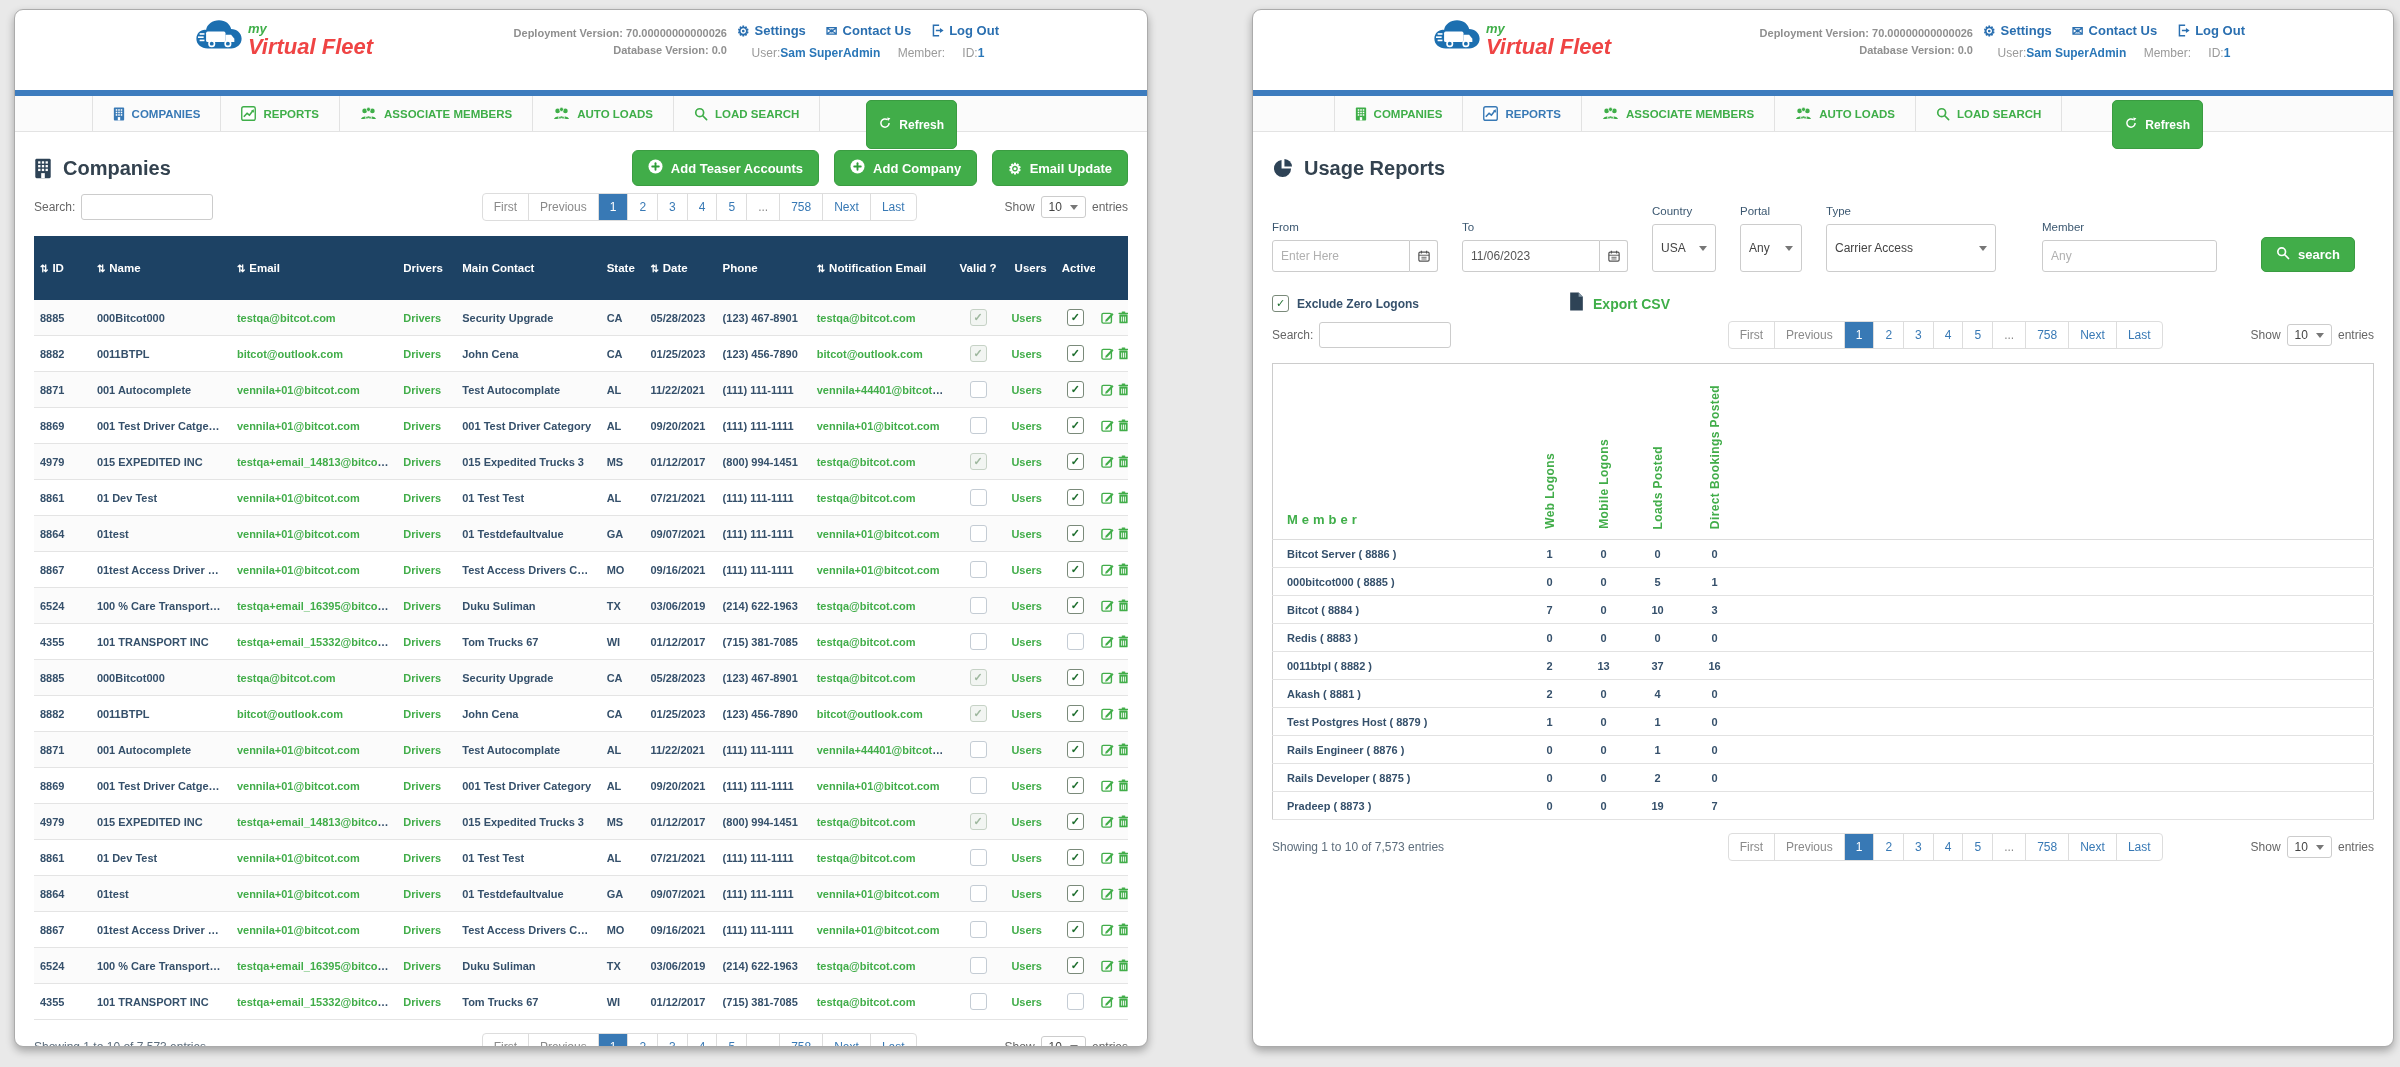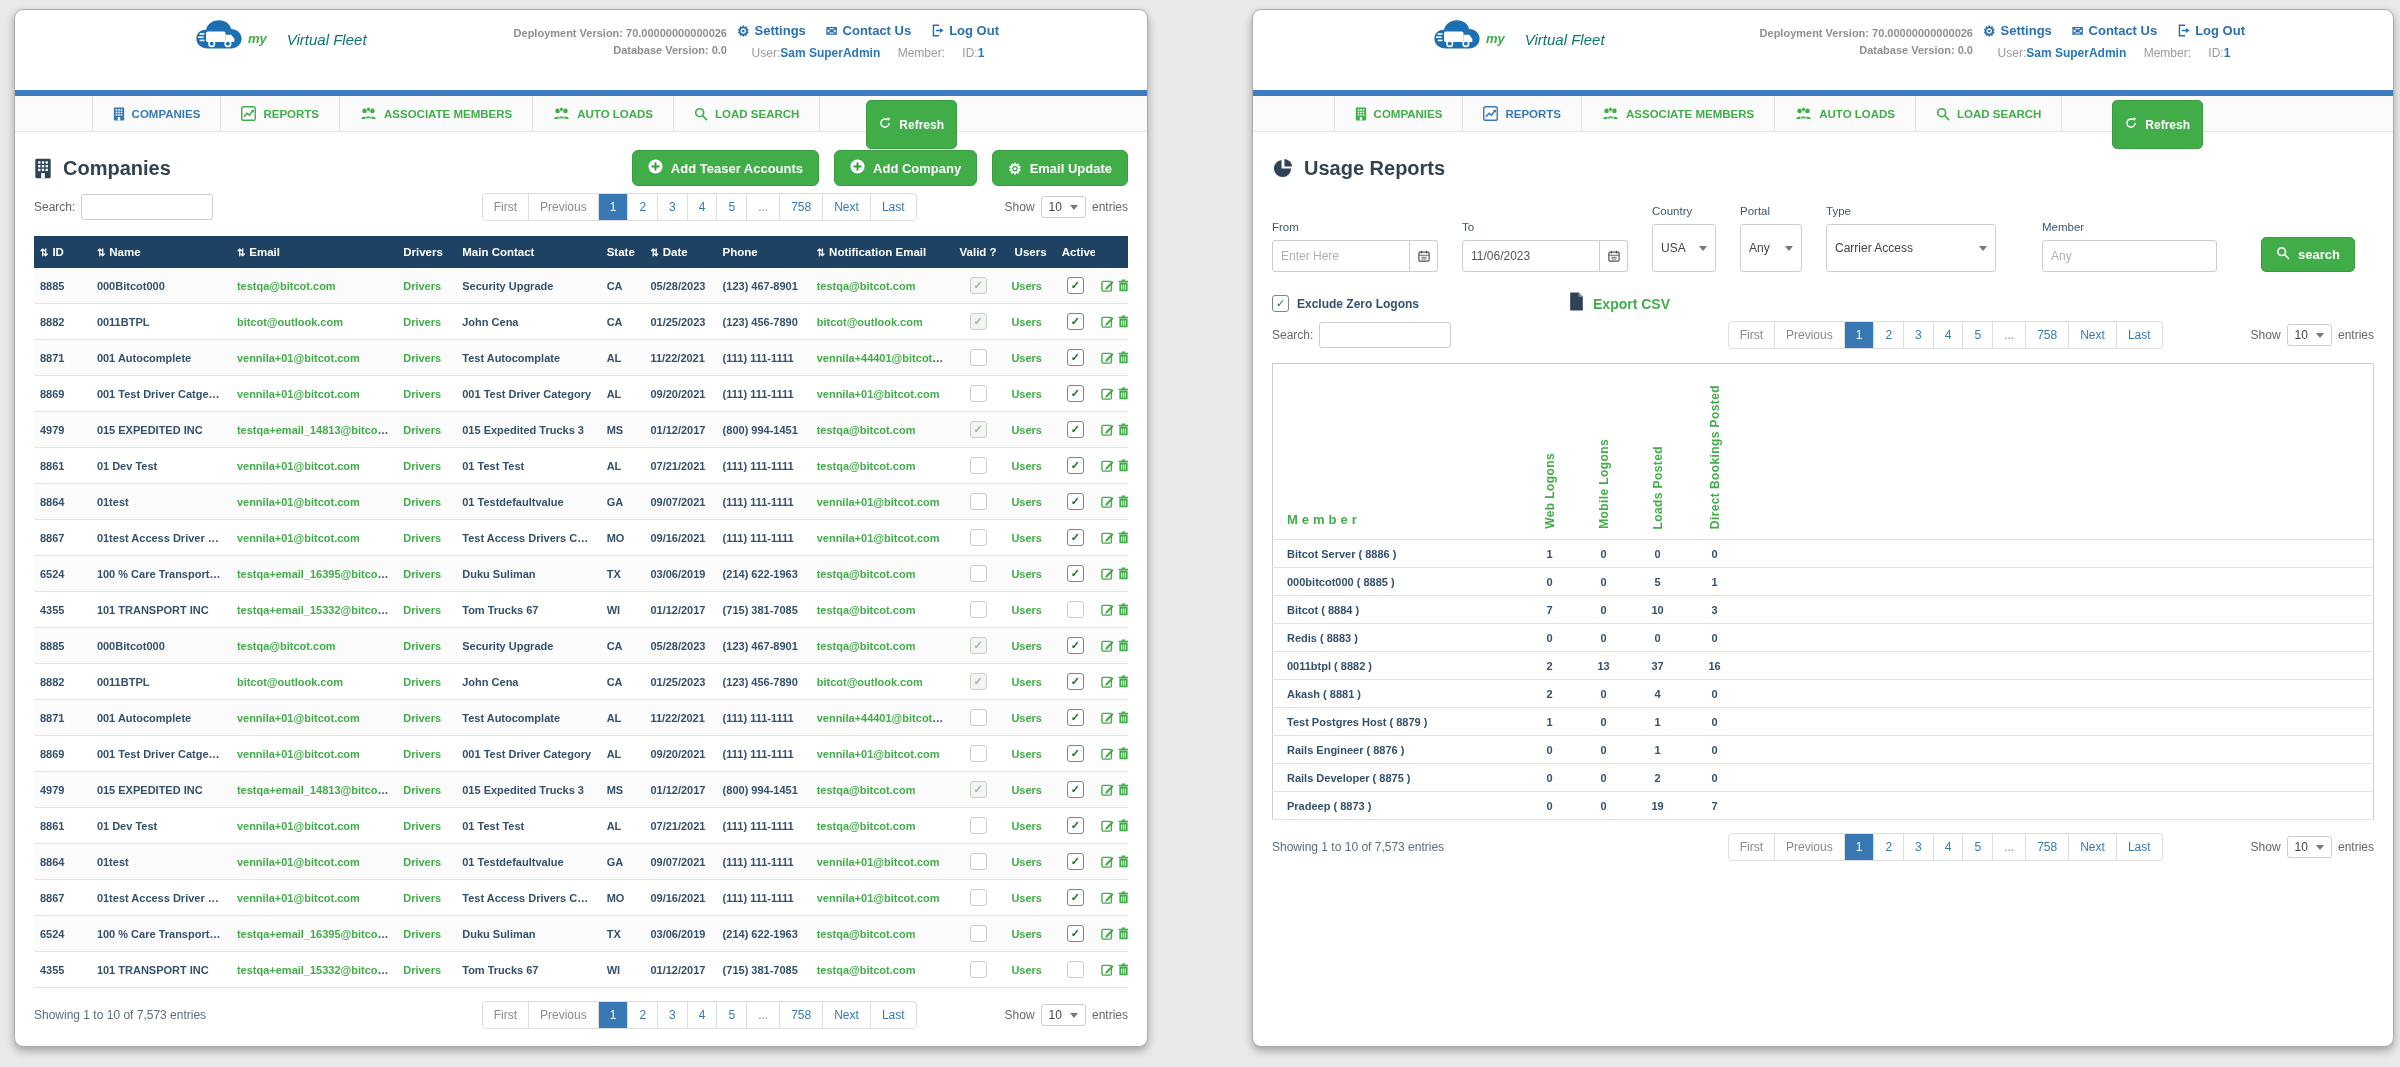--- a/index.html
+++ b/index.html
@@ -5,23 +5,23 @@
   html,body{margin:0;padding:0;}
   body{font-family:"Liberation Sans",sans-serif;}
   .stage{position:relative;width:2400px;height:1067px;background:#e9e9e9;overflow:hidden;}
   .window{position:absolute;top:9px;height:1036px;background:#fff;border:1px solid #ababab;border-radius:9px;box-shadow:0 4px 8px rgba(0,0,0,.3);overflow:hidden;}
   #win-left{left:14px;width:1132px;}
   #win-right{left:1252px;width:1140px;}
 
   
   .win-header{height:80px;position:relative;}
   .logo{position:absolute;left:178px;top:7px;display:flex;align-items:center;gap:3px;cursor:pointer;}
-  .logo-text{display:flex;justify-content:flex-start;gap:20px;}
+  .logo-text{display:flex;flex-direction:column;justify-content:flex-start;}
   .logo-my{color:#3fae49;font-style:italic;font-weight:700;font-size:13px;line-height:1;}
-  .logo-name{color:#0f766e;font-style:italic;font-weight:400;font-size:15px;line-height:1.05;}
+  .logo-name{color:#ef4444;font-style:italic;font-weight:700;font-size:22px;line-height:1.05;}
   .version{position:absolute;right:420px;top:15px;text-align:right;font-size:11px;font-weight:700;color:#8f8f8f;line-height:1.55;}
   .header-right{position:absolute;right:148px;top:13px;}
   .hlinks{display:flex;gap:20px;justify-content:flex-end;}
   .hlink{color:#2a6fb0;font-weight:700;font-size:13px;display:flex;align-items:center;gap:5px;text-decoration:none;cursor:pointer;}
   .gicon{font-size:14px;line-height:1;display:flex;align-items:center;}
   .user-line{margin-top:8px;text-align:center;font-size:12px;color:#9a9a9a;}
   .user-line .blue{color:#2a77b8;font-weight:700;}
   .pad{margin-left:14px;}
   .blue-bar{height:6px;background:#3d7cbe;}
 
@@ -50,21 +50,21 @@
   .pg{padding:6px 11px;font-size:12px;color:#3879b5;border-right:1px solid #ddd;cursor:pointer;text-decoration:none;white-space:nowrap;}
   .pg:last-child{border-right:none;}
   .pg.muted{color:#8a8a8a;}
   .pg.active{background:#3879b5;color:#fff;}
   .show-wrap{margin-left:88px;display:flex;align-items:center;gap:6px;font-size:12px;color:#666;white-space:nowrap;}
   .show-select{display:inline-flex;align-items:center;gap:8px;border:1px solid #ccc;border-radius:3px;padding:3px 7px;font-size:12px;color:#444;cursor:pointer;background:#fff;}
   .caret{width:0;height:0;border-left:4px solid transparent;border-right:4px solid transparent;border-top:5px solid #777;display:inline-block;}
 
   
   table.companies-table{width:100%;border-collapse:collapse;margin-top:15px;table-layout:fixed;}
-  .companies-table th{background:#1d4264;color:#fff;font-size:11.5px;font-weight:700;text-align:left;padding:10px 6px;white-space:nowrap;overflow:hidden;}
+  .companies-table th{background:#1d4264;color:#fff;font-size:11.5px;font-weight:700;text-align:left;padding:26px 6px;white-space:nowrap;overflow:hidden;}
   .sort{margin-right:4px;font-size:10px;}
   .companies-table td{font-size:11px;font-weight:600;color:#35506b;padding:9px 6px;border-bottom:1px solid #e4e4e4;white-space:nowrap;overflow:hidden;text-overflow:ellipsis;}
   .companies-table tbody tr:nth-child(odd){background:#fbfbfb;}
   a.g{color:#41ad49;text-decoration:none;font-weight:600;cursor:pointer;}
   td.center,th.center{text-align:center;}
   .cb{display:inline-flex;align-items:center;justify-content:center;width:15px;height:15px;border:1px solid #c4ccd4;border-radius:3px;background:#fff;font-size:11px;line-height:1;cursor:pointer;color:transparent;}
   .cb.soft{background:#f2f5f2;border-color:#c6d2c6;color:#9fb89f;}
   .cb.strong{border-color:#7a8a7a;color:#1e6e2e;}
   .acts{display:flex;gap:4px;align-items:center;}
   .ic-btn{display:inline-flex;cursor:pointer;background:none;border:none;padding:0;}

